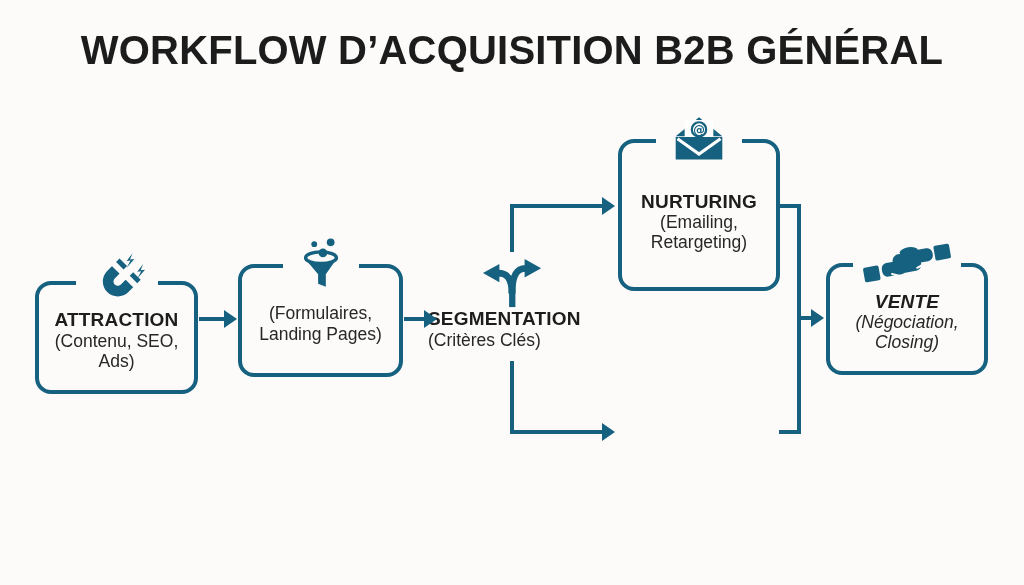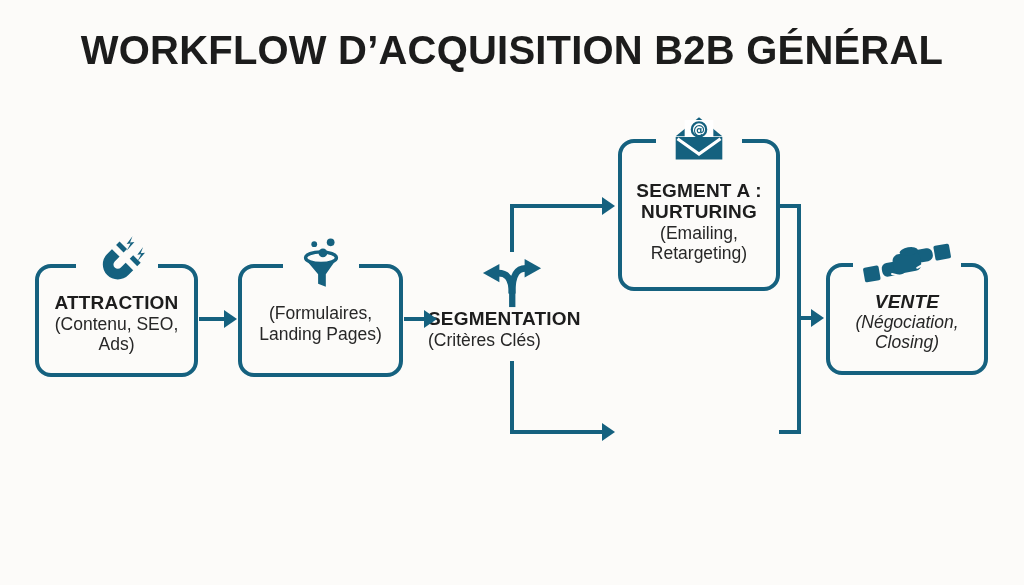--- a/index.html
+++ b/index.html
@@ -62,21 +62,21 @@
     border-left:13px solid var(--accent);
   }
 </style>
 </head>
 <body>
 
 <div id="stage">
 
   <div class="main-title">WORKFLOW D’ACQUISITION B2B GÉNÉRAL</div>
 
-  <div class="node-box" style="left:35px;top:264px;width:163px;height:113px;">
+  <div class="node-box" style="left:35px;top:281px;width:163px;height:113px;">
     <span class="icon-wrap">
       <svg width="64" height="58" viewBox="0 0 64 60">
         <g transform="rotate(45 30 34)">
           <path d="M20,12 L20,30 A10,10 0 0 0 40,30 L40,12" fill="none" stroke="#15617F" stroke-width="11"></path>
           <rect x="13.5" y="17" width="13" height="6" fill="#FCFBF9"></rect>
           <rect x="33.5" y="17" width="13" height="6" fill="#FCFBF9"></rect>
         </g>
         <polygon points="48,2 42,10 46,9.5 42,17 50,8 45.5,8.5" fill="#15617F"></polygon>
         <polygon points="59,13 53,21 57,20.5 53,28 61,19 56.5,19.5" fill="#15617F"></polygon>
       </svg>
@@ -118,21 +118,20 @@
     <span class="icon-wrap">
       <svg width="68" height="52" viewBox="0 0 72 58">
         <polygon points="10,26 36,5 62,26" fill="#15617F"></polygon>
         <rect x="20" y="8" width="32" height="28" fill="#FFFFFF"></rect>
         <circle cx="36" cy="18.5" r="8" fill="#FFFFFF" stroke="#15617F" stroke-width="2.5"></circle>
         <text x="36" y="23.5" text-anchor="middle" font-family="DejaVu Sans, sans-serif" font-size="13" font-weight="bold" fill="#15617F">@</text>
         <polygon points="10,27 62,27 62,52 10,52" fill="#15617F"></polygon>
         <path d="M12,29 L36,46 L60,29" fill="none" stroke="#FFFFFF" stroke-width="3.5"></path>
       </svg>
     </span>
-    <div class="node-title">SEGMENT A :</div>
     <div class="node-title">NURTURING</div>
     <div class="node-sub">(Emailing,</div>
     <div class="node-sub">Retargeting)</div>
   </div>
 
 
   <div class="node-box" style="left:826px;top:263px;width:162px;height:112px;font-style:italic;">
     <span class="icon-wrap">
       <svg width="90" height="50" viewBox="0 0 96 54">
         <g transform="rotate(-10 48 27)" fill="#15617F">

